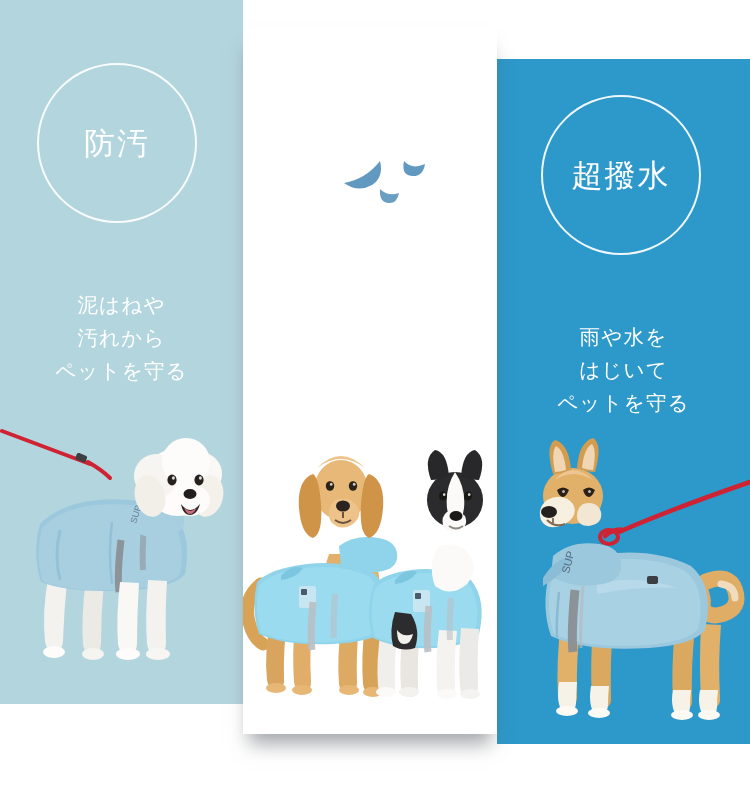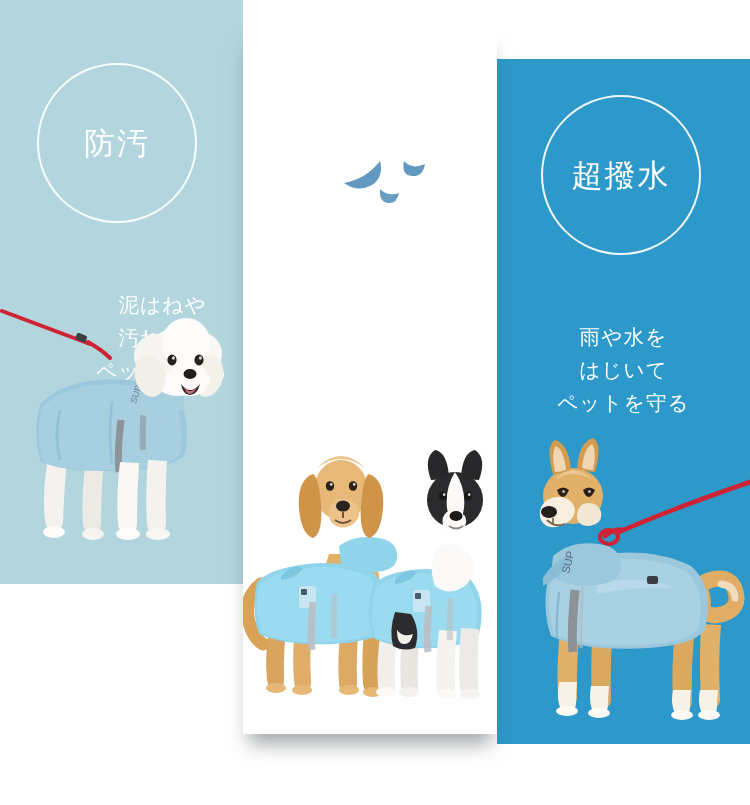--- a/index.html
+++ b/index.html
@@ -5,40 +5,40 @@
 <style>
   html,body{margin:0;padding:0;background:#ffffff;}
   body{width:750px;height:805px;position:relative;overflow:hidden;
        font-family:"Liberation Sans","DejaVu Sans",sans-serif;}
 
   .stage{position:absolute;left:0;top:0;width:750px;height:805px;background:#fff;}
 
   
   .panel{position:absolute;overflow:hidden;}
 
-  .panel-left{left:0;top:0;width:243px;height:584px;background:#b3d5dd;}
+  .panel-left{left:0;top:0;width:243px;height:704px;background:#b3d5dd;}
 
   .panel-mid{left:243px;top:27px;width:254px;height:707px;
              background:linear-gradient(to bottom,#6ea8d0 0%,#639ec9 18%,#5289b2 45%,#437architecture 0%,#3d7099 72%,#336589 88%,#2f6186 100%);
              box-shadow:0 16px 18px -6px rgba(90,95,100,.55);z-index:5;}
 
   .panel-right{left:497px;top:27px;width:253px;height:685px;background:#2d98ca;z-index:3;margin-top:32px;}
 
   
   .badge{position:absolute;border-radius:50%;border:2px solid rgba(255,255,255,.92);
          display:flex;align-items:center;justify-content:center;box-sizing:border-box;}
   .badge-text{color:#fff;font-size:31px;letter-spacing:2px;font-weight:400;
               line-height:1;white-space:nowrap;}
 
   .badge-left{left:37px;top:63px;width:160px;height:160px;}
 
   
   .desc{position:absolute;color:#ffffff;text-align:center;font-size:20.5px;
         line-height:1.62;letter-spacing:1.2px;font-weight:400;white-space:pre-line;}
-  .desc-left{left:0;top:288px;width:243px;padding-left:41px;}
+  .desc-left{left:0;top:288px;width:243px;}
   .desc-mid{left:0;top:261px;width:254px;}
   .desc-right{left:0;top:261px;width:253px;}
 
   
   .icon-wrap{position:absolute;left:37px;top:28px;width:180px;height:180px;}
 
   
   .dogs{position:absolute;left:0;bottom:0;width:100%;height:300px;}
 </style>
 </head>

